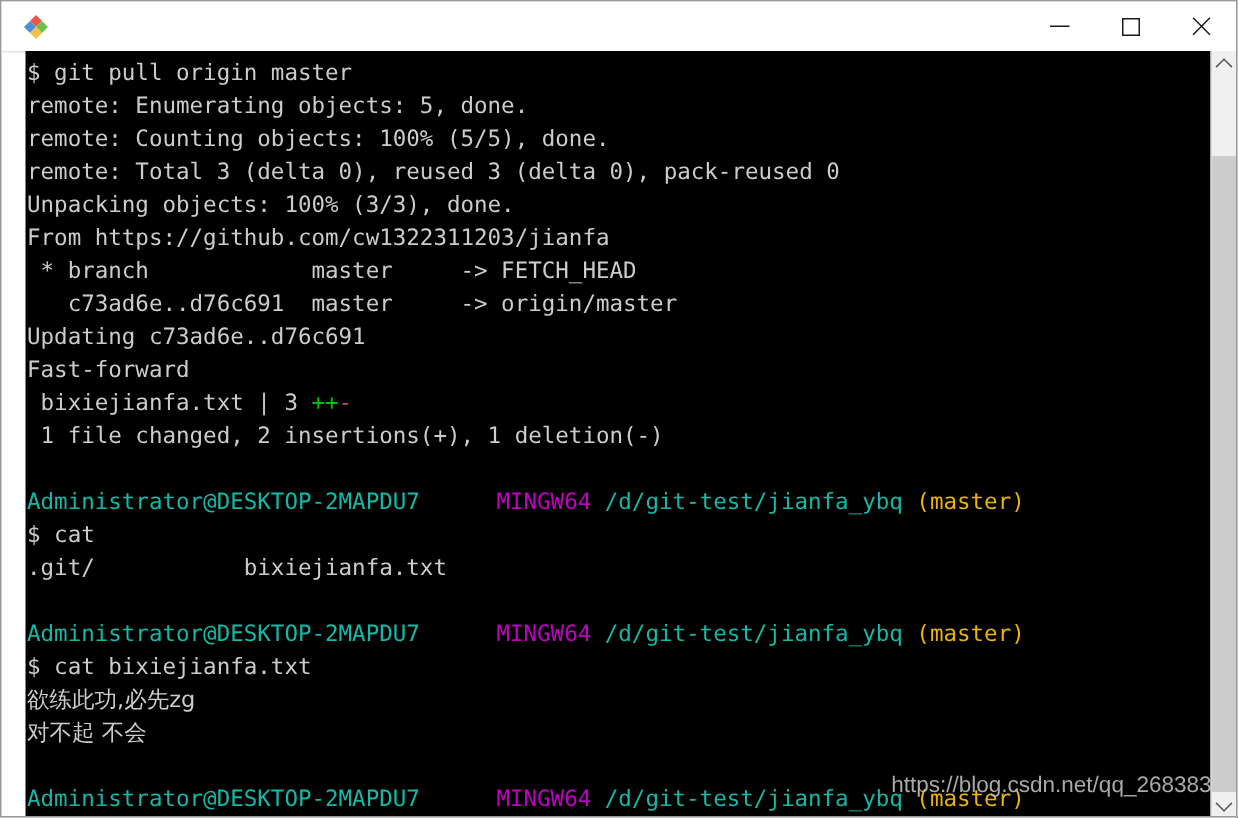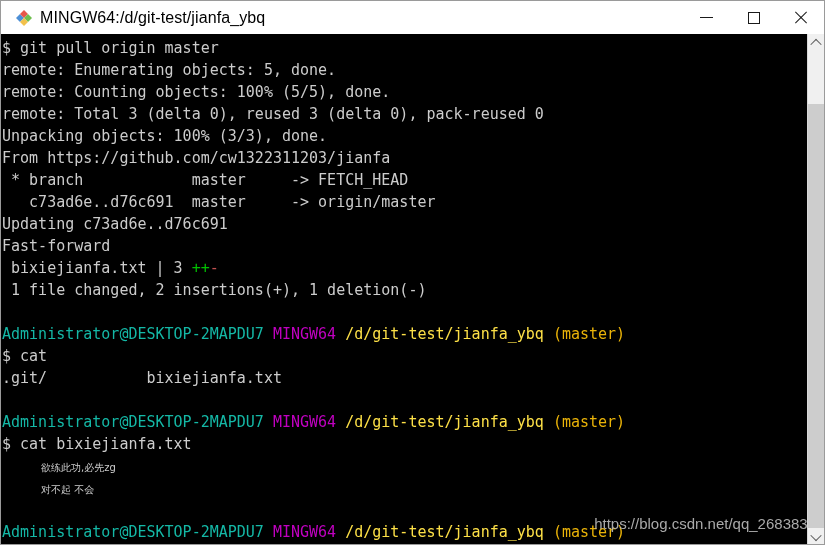--- a/index.html
+++ b/index.html
@@ -89,21 +89,21 @@
     width: 16px;
     height: 1px;
     background: #1a1a1a;
   }
   .glyph-close::before { transform: rotate(45deg); }
   .glyph-close::after  { transform: rotate(-45deg); }
 
   
   #terminal {
     position: absolute;
-    left: 0;
+    left: 16px;
     top: 33px;
     width: 806px;
     height: 511px;
     background: #000000;
     overflow: hidden;
   }
   #term-content {
     position: absolute;
     left: 0;
     top: 3px;
@@ -116,30 +116,29 @@
   }
   .line {
     height: 22px;
     white-space: pre;
     padding-left: 1px;
   }
   .blank { height: 22px; }
 
   .c-white   { color: #cccccc; }
   .c-green   { color: #14b8a6; }
-  .c-magenta { color: #c000c0; }
-  .c-yellow  { color: #fde047; }
+  .c-magenta { color: #c000c0; margin-left: 42px; }
+  .c-yellow  { color: #14b8a6; }
   .c-cyan    { color: #eab308; }
   .c-red     { color: #c05050; }
   .c-addgreen{ color: #00c000; }
 
   .cjk {
     font-family: "DejaVu Sans", sans-serif;
-    font-size: 10px;
-    margin-left: 39px;
+    font-size: 15px;
   }
 
   
   #watermark {
     position: absolute;
     right: 8px;
     bottom: 12px;
     font-family: "Liberation Sans", sans-serif;
     font-size: 15px;
     color: #b8b8b8;
@@ -205,21 +204,20 @@
 
   <div id="titlebar">
     <div id="app-icon">
       <svg width="22" height="22" viewBox="0 0 22 22" aria-hidden="true">
         <polygon points="6,11 10,7 14,11 10,15" fill="#4d8fd6"></polygon>
         <polygon points="10,7 14,3 18,7 14,11" fill="#e8574a"></polygon>
         <polygon points="14,11 18,7 22,11 18,15" fill="#6fbf4e"></polygon>
         <polygon points="10,15 14,11 18,15 14,19" fill="#f2c14b"></polygon>
       </svg>
     </div>
-    <div id="title-text">MINGW64:/d/git-test/jianfa_ybq</div>
     <div class="win-btns">
       <div class="win-btn">
           <span class="glyph-min"></span>
         </div>
       <div class="win-btn">
           <span class="glyph-max"></span>
         </div>
       <div class="win-btn">
           <span class="glyph-close"></span>
         </div>

